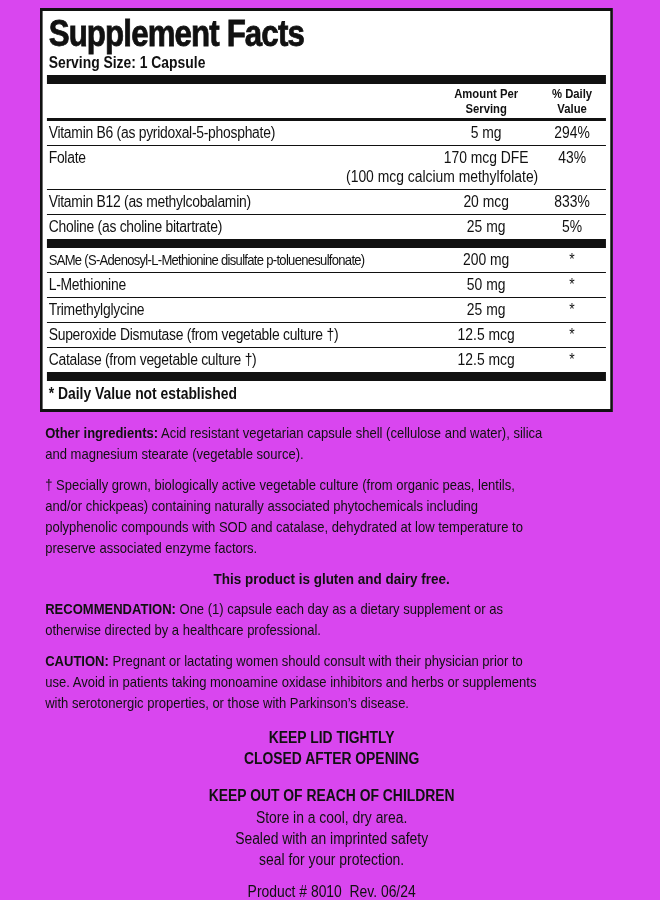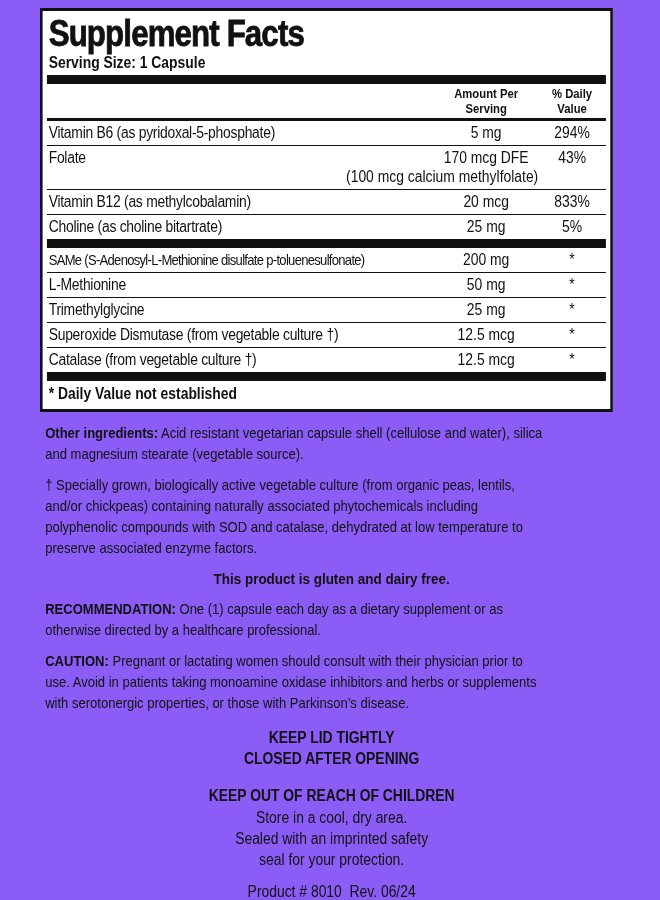--- a/index.html
+++ b/index.html
@@ -4,21 +4,21 @@
 <style>
   html, body {
     margin: 0; padding: 0;
     background: #ffffff;
     font-family: "Liberation Sans", "DejaVu Sans", sans-serif;
     color: #111111;
   }
   .sheet {
     position: relative;
     width: 660px; height: 900px;
-    background: #8b5cf6;
+    background: #d946ef;
     overflow: hidden;
   }
   
   .content {
     position: absolute;
     left: 40px; top: 8px;
     width: 660px;
     transform: scaleX(0.868);
     transform-origin: 0 0;
   }

